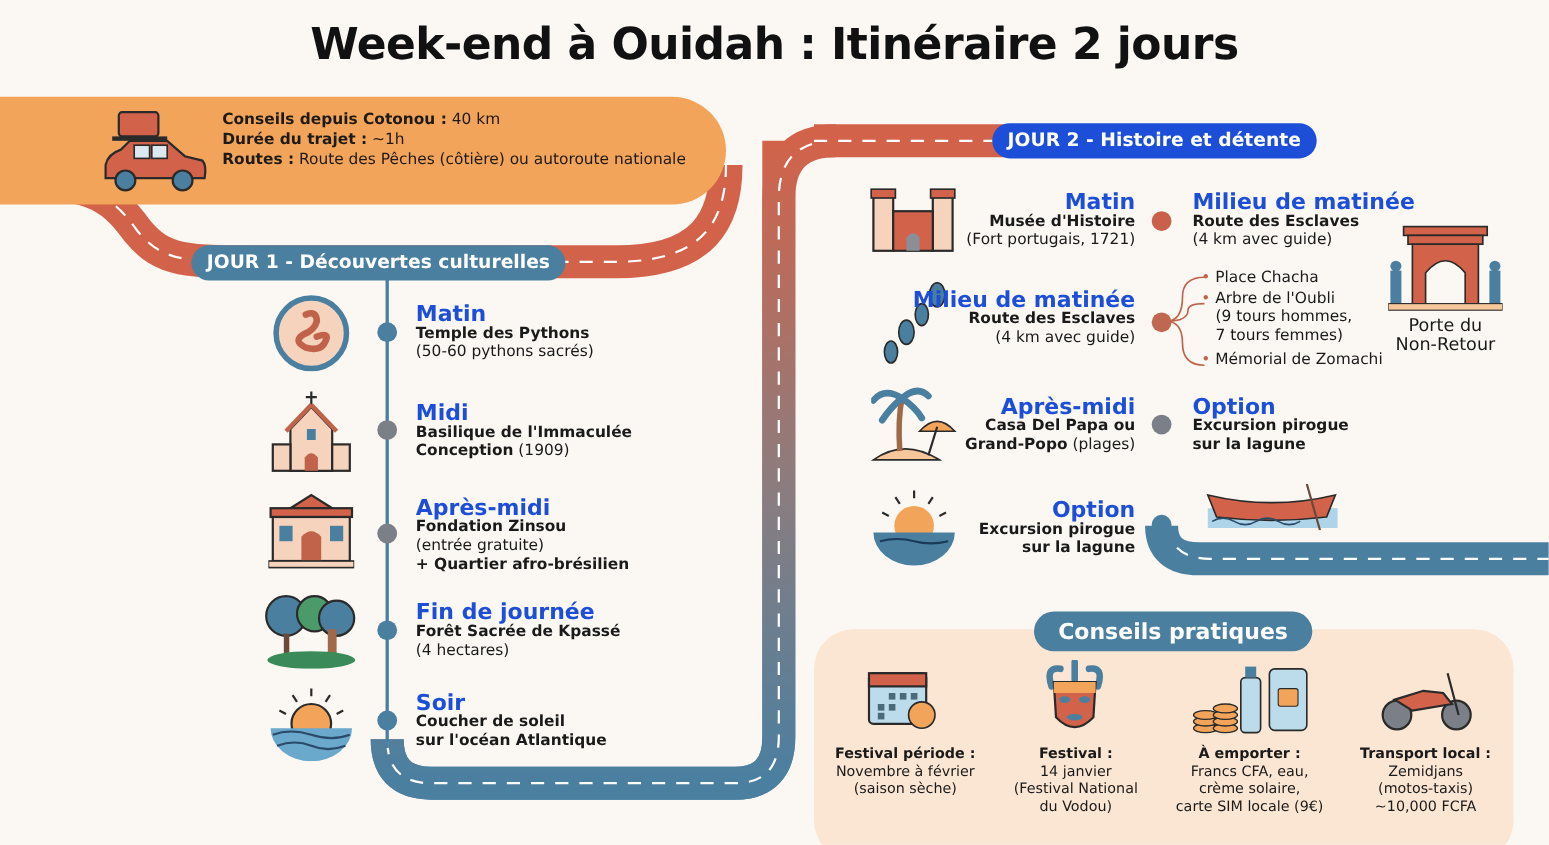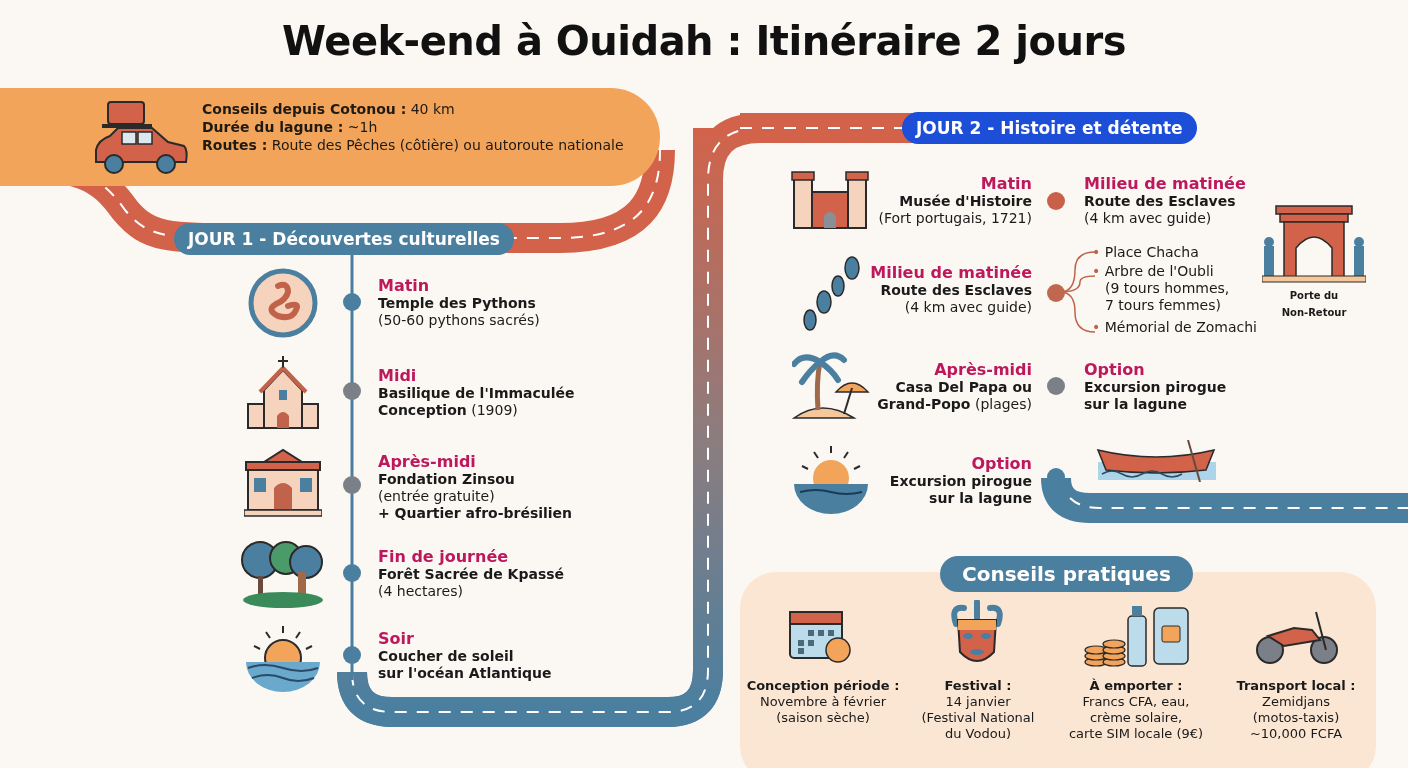--- a/index.html
+++ b/index.html
@@ -22,21 +22,21 @@
     background: #f2a55a; border-radius: 0 50px 50px 0;
   }
   .info-text { left: 202px; top: 100px; font-size: 14px; line-height: 18px; color: #1f1a14; }
   .info-text b { font-weight: bold; }
   .pill {
     color: #fff; font-weight: bold; font-size: 17px;
     padding: 6px 14px; border-radius: 18px; white-space: nowrap;
   }
   .pill-blue { background: #4a7fa0; }
   .pill-red { background: #1d4ed8; }
-  .stop .slot { font-size: 16px; font-weight: bold; line-height: 19px; color: #be185d; }
+  .stop .slot { font-size: 20px; font-weight: bold; line-height: 19px; color: #1d4ed8; }
   .stop .place { font-size: 14px; font-weight: bold; line-height: 17px; }
   .stop .note { font-size: 14px; line-height: 17px; font-weight: normal; }
   .right { text-align: right; }
   .dot { width: 18px; height: 18px; border-radius: 50%; }
   .sublist { font-size: 14px; line-height: 17px; }
   .tips-panel {
     left: 740px; top: 572px; width: 636px; height: 210px;
     background: #fbe6d3; border-radius: 36px;
   }
   .tip { text-align: center; font-size: 13px; line-height: 16px; width: 160px; }
@@ -87,21 +87,21 @@
   <rect x="20" y="2" width="36" height="22" rx="3" fill="#d2634a" stroke="#2a2a2a" stroke-width="2"></rect>
   <rect x="14" y="24" width="50" height="4" fill="#2a2a2a"></rect>
   <path d="M8,62 L8,50 Q10,40 22,36 L30,28 L64,28 L80,42 L96,46 Q100,50 98,62 Z" fill="#d2634a" stroke="#2a2a2a" stroke-width="2"></path>
   <rect x="34" y="32" width="14" height="12" fill="#dbe8f0" stroke="#2a2a2a" stroke-width="1.5"></rect>
   <rect x="50" y="32" width="14" height="12" fill="#dbe8f0" stroke="#2a2a2a" stroke-width="1.5"></rect>
   <circle cx="26" cy="64" r="9" fill="#4a7fa0" stroke="#2a2a2a" stroke-width="2"></circle>
   <circle cx="78" cy="64" r="9" fill="#4a7fa0" stroke="#2a2a2a" stroke-width="2"></circle>
 </svg>
 <div class="abs info-text">
   <div><b>Conseils depuis Cotonou :</b><span> 40 km</span></div>
-  <div><b>Durée du lagune :</b><span> ~1h</span></div>
+  <div><b>Durée du trajet :</b><span> ~1h</span></div>
   <div><b>Routes :</b><span> Route des Pêches (côtière) ou autoroute nationale</span></div>
 </div>
 
 <div class="abs pill pill-blue" style="left:174px;top:223px">JOUR 1 - Découvertes culturelles</div>
 
 <svg class="abs" style="left:248px;top:268px" width="70" height="70">
   <circle cx="35" cy="35" r="32" fill="#f6d3bd" stroke="#4a7fa0" stroke-width="5"></circle>
   <path d="M30,18 Q40,14 40,24 Q38,32 28,36 Q18,42 30,48 Q44,52 48,42 Q52,34 40,38" fill="none" stroke="#c0634a" stroke-width="6" stroke-linecap="round"></path>
 </svg>
 <svg class="abs" style="left:244px;top:354px" width="78" height="78">
@@ -260,21 +260,21 @@
 <svg class="abs" style="left:1262px;top:204px" width="104" height="80">
   <rect x="14" y="2" width="76" height="8" fill="#d2634a" stroke="#2a2a2a" stroke-width="1.5"></rect>
   <rect x="18" y="10" width="68" height="8" fill="#d2634a" stroke="#2a2a2a" stroke-width="1.5"></rect>
   <path d="M22,18 L82,18 L82,76 L70,76 L70,44 Q52,22 34,44 L34,76 L22,76 Z" fill="#d2634a" stroke="#2a2a2a" stroke-width="1.5"></path>
   <rect x="2" y="42" width="10" height="30" fill="#4a7fa0"></rect>
     <circle cx="7" cy="38" r="5" fill="#4a7fa0"></circle>
   <rect x="92" y="42" width="10" height="30" fill="#4a7fa0"></rect>
     <circle cx="97" cy="38" r="5" fill="#4a7fa0"></circle>
   <rect x="0" y="72" width="104" height="6" fill="#f6c79a" stroke="#2a2a2a" stroke-width="1"></rect>
 </svg>
-<div class="abs" style="left:1252px;top:287px;width:124px;text-align:center;font-weight:bold;font-size:10px;line-height:17px">
+<div class="abs" style="left:1252px;top:287px;width:124px;text-align:center;font-weight:normal;font-size:16px;line-height:17px">
   <div>Porte du</div>
   <div>Non-Retour</div>
 </div>
 
 <svg class="abs" style="left:1096px;top:440px" width="124" height="42">
   <rect x="2" y="22" width="118" height="18" fill="#aed4ea"></rect>
   <path d="M2,10 Q60,24 118,10 L110,30 Q60,36 10,30 Z" fill="#d2634a" stroke="#2a2a2a" stroke-width="1.5"></path>
   <path d="M6,34 Q16,28 26,34 Q36,40 46,34 Q56,28 66,34 Q76,40 86,34" stroke="#2a4a6a" stroke-width="1.5" fill="none"></path>
   <line x1="92" y1="0" x2="104" y2="42" stroke="#6a4a3a" stroke-width="2"></line>
 </svg>
@@ -319,21 +319,21 @@
   <rect x="78" y="22" width="18" height="16" rx="2" fill="#f2a55a" stroke="#2a2a2a" stroke-width="1"></rect>
 </svg>
 <svg class="abs" style="left:1254px;top:606px" width="86" height="60">
   <circle cx="16" cy="44" r="13" fill="#7b7f87" stroke="#2a2a2a" stroke-width="2"></circle>
   <circle cx="70" cy="44" r="13" fill="#7b7f87" stroke="#2a2a2a" stroke-width="2"></circle>
   <path d="M14,30 L40,22 L58,24 L66,34 L30,40 Z" fill="#d2634a" stroke="#2a2a2a" stroke-width="2"></path>
   <line x1="62" y1="6" x2="72" y2="44" stroke="#2a2a2a" stroke-width="2"></line>
 </svg>
 
 <div class="abs tip" style="left:743px;top:678px">
-  <div class="tl">Conception période :</div>
+  <div class="tl">Festival période :</div>
   <div>Novembre à février</div>
   <div>(saison sèche)</div>
 </div>
 <div class="abs tip" style="left:898px;top:678px">
   <div class="tl">Festival :</div>
   <div>14 janvier</div>
   <div>(Festival National</div>
   <div>du Vodou)</div>
 </div>
 <div class="abs tip" style="left:1056px;top:678px">

